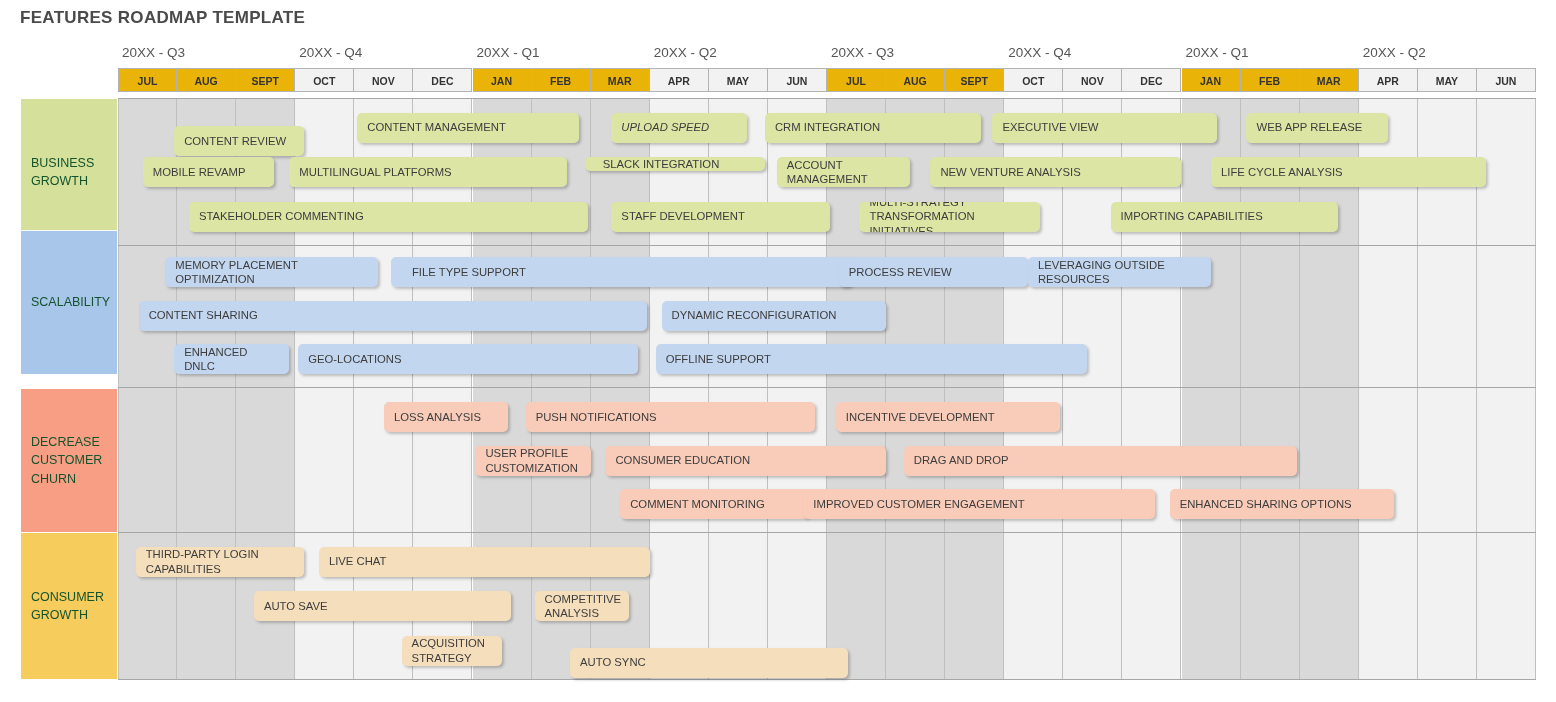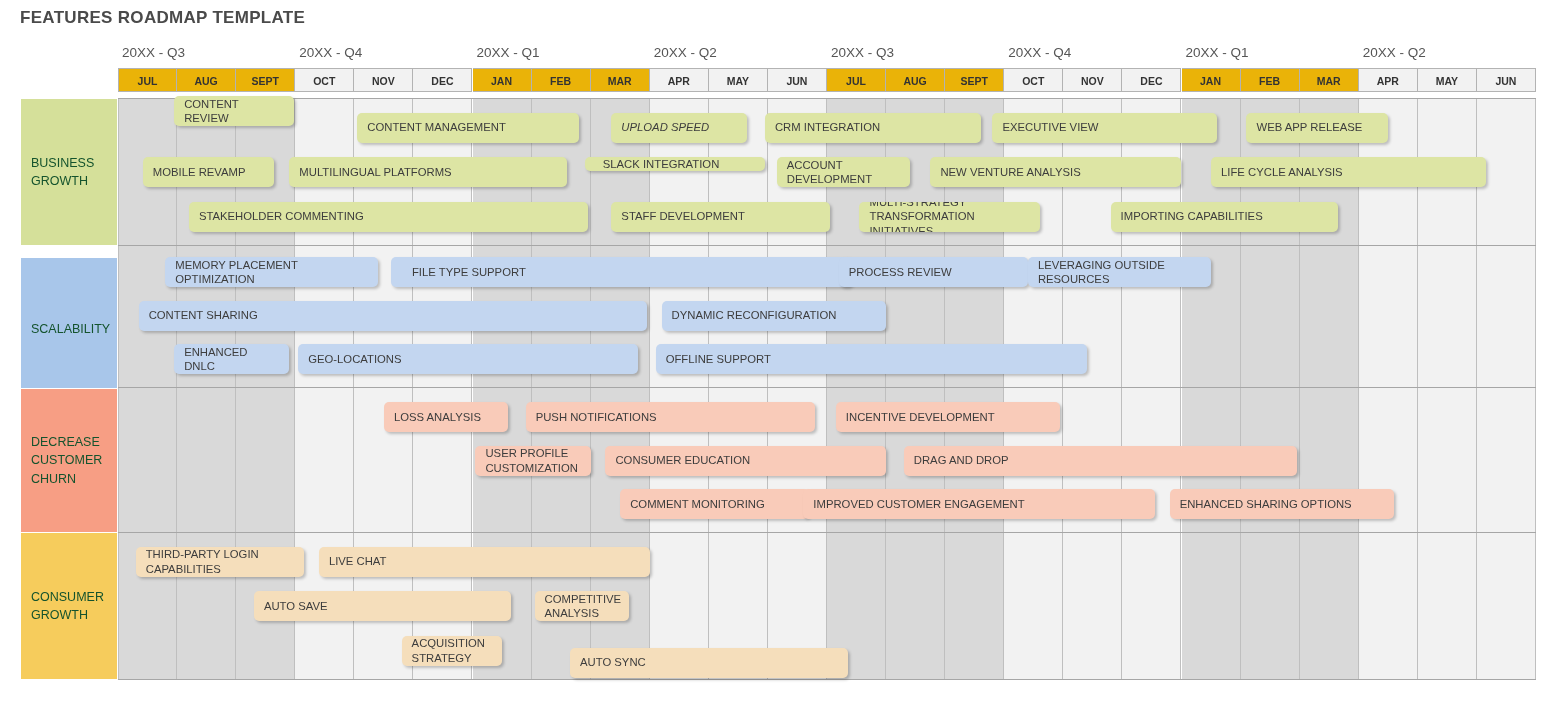--- a/index.html
+++ b/index.html
@@ -186,39 +186,39 @@
       <div class="grid-col" style="left: 1417.83px; width: 59.0833px; top: 58px; height: 582px; background: rgb(242, 242, 242);"></div>
       <div class="grid-col" style="left: 1476.92px; width: 59.0833px; top: 58px; height: 582px; background: rgb(242, 242, 242);"></div>
       <div class="outer-top" style="top: 58px;"></div>
     </div>
   <div id="sections-layer">
       <div class="section-label" style="top: 58px; height: 148px; background: rgb(213, 224, 154);">
         <span style="white-space: pre-line;">BUSINESS
 GROWTH</span>
       </div>
       <div class="section-border" style="top: 205px; height: 1px;"></div>
-      <div class="bar green" style="left: 174.129px; width: 120px; top: 56px; height: 30px;">CONTENT REVIEW</div>
+      <div class="bar green" style="left: 174.129px; width: 130px; top: 86px; height: 30px;">CONTENT REVIEW</div>
       <div class="bar green" style="left: 357.288px; width: 221.562px; top: 72.5px; height: 30px;">CONTENT MANAGEMENT</div>
       <div class="bar green" style="left: 611.346px; width: 135.892px; top: 72.5px; height: 30px; font-style: italic;">UPLOAD SPEED</div>
       <div class="bar green" style="left: 764.962px; width: 215.654px; top: 72.5px; height: 30px;">CRM INTEGRATION</div>
       <div class="bar green" style="left: 992.433px; width: 224.517px; top: 72.5px; height: 30px;">EXECUTIVE VIEW</div>
       <div class="bar green" style="left: 1246.49px; width: 141.8px; top: 72.5px; height: 30px;">WEB APP RELEASE</div>
       <div class="bar green" style="left: 142.815px; width: 131.165px; top: 117px; height: 30px;">MOBILE REVAMP</div>
       <div class="bar green" style="left: 289.342px; width: 277.692px; top: 117px; height: 30px;">MULTILINGUAL PLATFORMS</div>
       <div class="bar green" style="left: 584.758px; width: 180.204px; top: 117px; height: 14px; padding-left: 18px;">SLACK INTEGRATION</div>
       <div class="bar green" style="left: 776.779px; width: 132.938px; top: 117px; height: 30px;">ACCOUNT
-DEVELOPMENT</div>
+MANAGEMENT</div>
       <div class="bar green" style="left: 930.396px; width: 251.104px; top: 117px; height: 30px;">NEW VENTURE ANALYSIS</div>
       <div class="bar green" style="left: 1211.04px; width: 274.738px; top: 117px; height: 30px;">LIFE CYCLE ANALYSIS</div>
       <div class="bar green" style="left: 188.9px; width: 398.812px; top: 161.5px; height: 30px;">STAKEHOLDER COMMENTING</div>
       <div class="bar green" style="left: 611.346px; width: 218.608px; top: 161.5px; height: 30px;">STAFF DEVELOPMENT</div>
       <div class="bar green" style="left: 859.496px; width: 180.204px; top: 161.5px; height: 30px;">MULTI-STRATEGY
 TRANSFORMATION INITIATIVES</div>
       <div class="bar green" style="left: 1110.6px; width: 227.471px; top: 161.5px; height: 30px;">IMPORTING CAPABILITIES</div>
-      <div class="section-label" style="top: 217px; height: 145px; background: rgb(168, 198, 234);">
+      <div class="section-label" style="top: 190px; height: 145px; background: rgb(168, 198, 234);">
         <span style="white-space: pre-line;">SCALABILITY</span>
       </div>
       <div class="section-border" style="top: 347px; height: 1px;"></div>
       <div class="bar blue" style="left: 165.267px; width: 212.7px; top: 216.75px; height: 30px;">MEMORY PLACEMENT OPTIMIZATION</div>
       <div class="bar blue" style="left: 390.965px; width: 460.85px; top: 216.75px; height: 30px; padding-left: 21px;">FILE TYPE SUPPORT</div>
       <div class="bar blue" style="left: 838.817px; width: 189.067px; top: 216.75px; height: 30px;">PROCESS REVIEW</div>
       <div class="bar blue" style="left: 1027.88px; width: 183.158px; top: 216.75px; height: 30px;">LEVERAGING OUTSIDE
 RESOURCES</div>
       <div class="bar blue" style="left: 138.679px; width: 508.117px; top: 260.5px; height: 30px;">CONTENT SHARING</div>
       <div class="bar blue" style="left: 661.567px; width: 224.517px; top: 260.5px; height: 30px;">DYNAMIC RECONFIGURATION</div>

